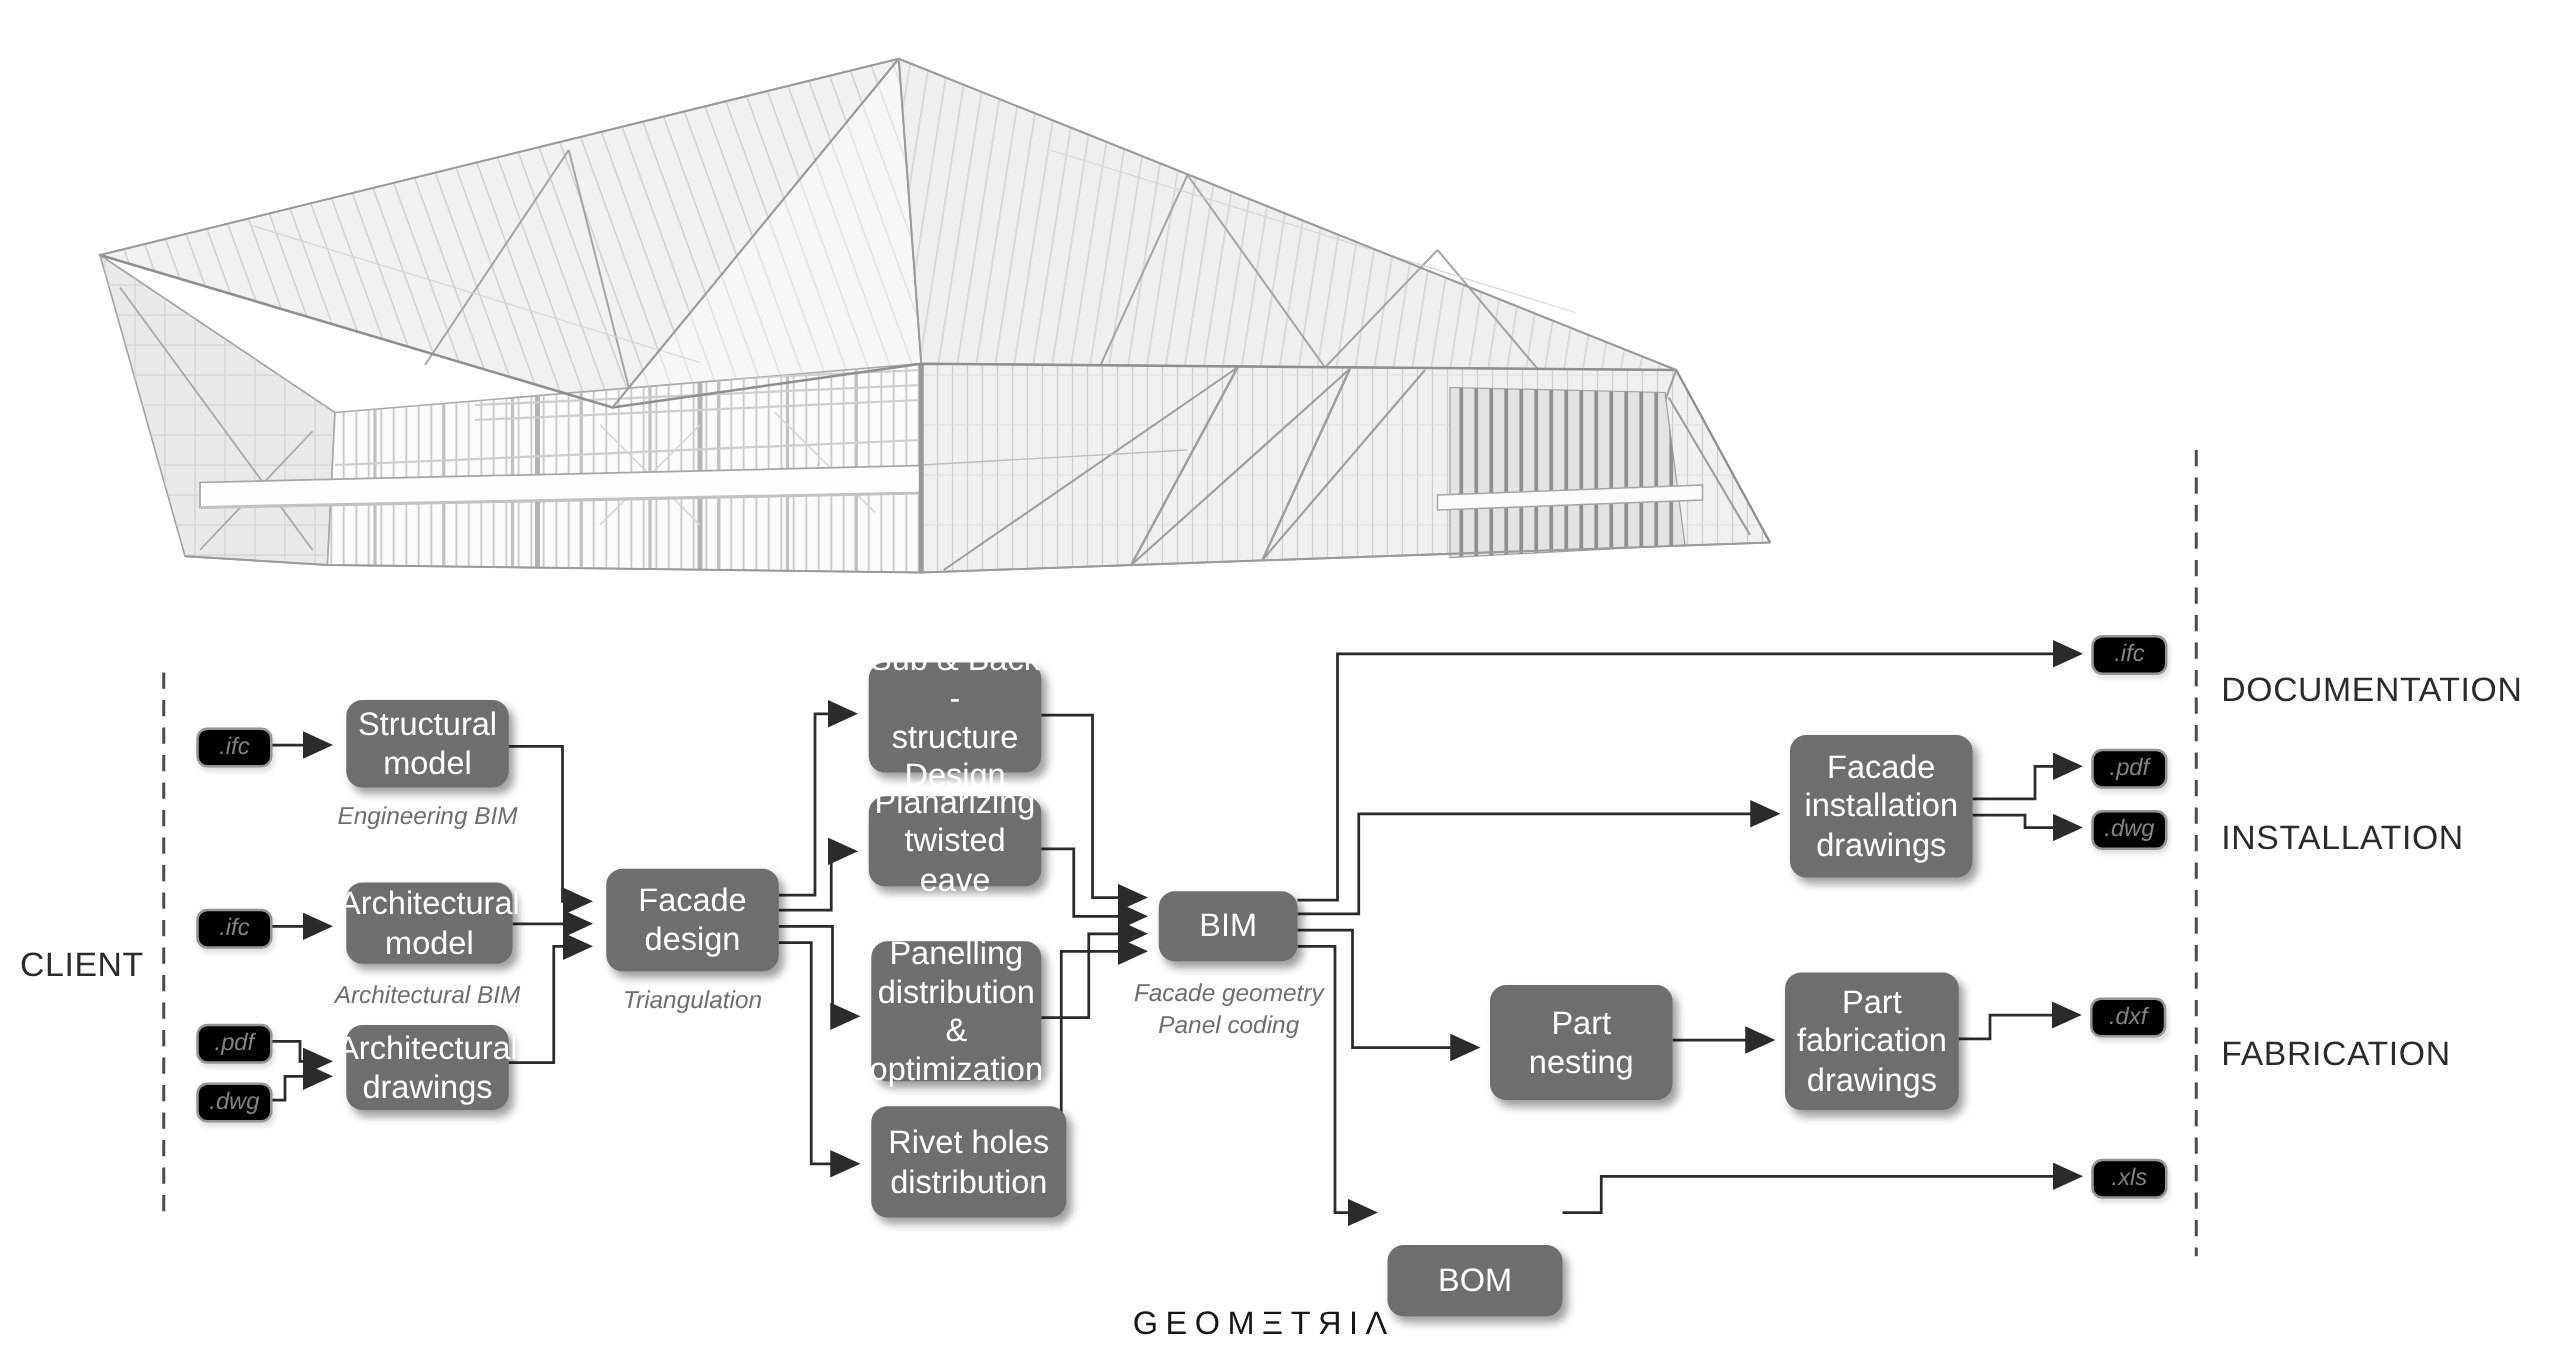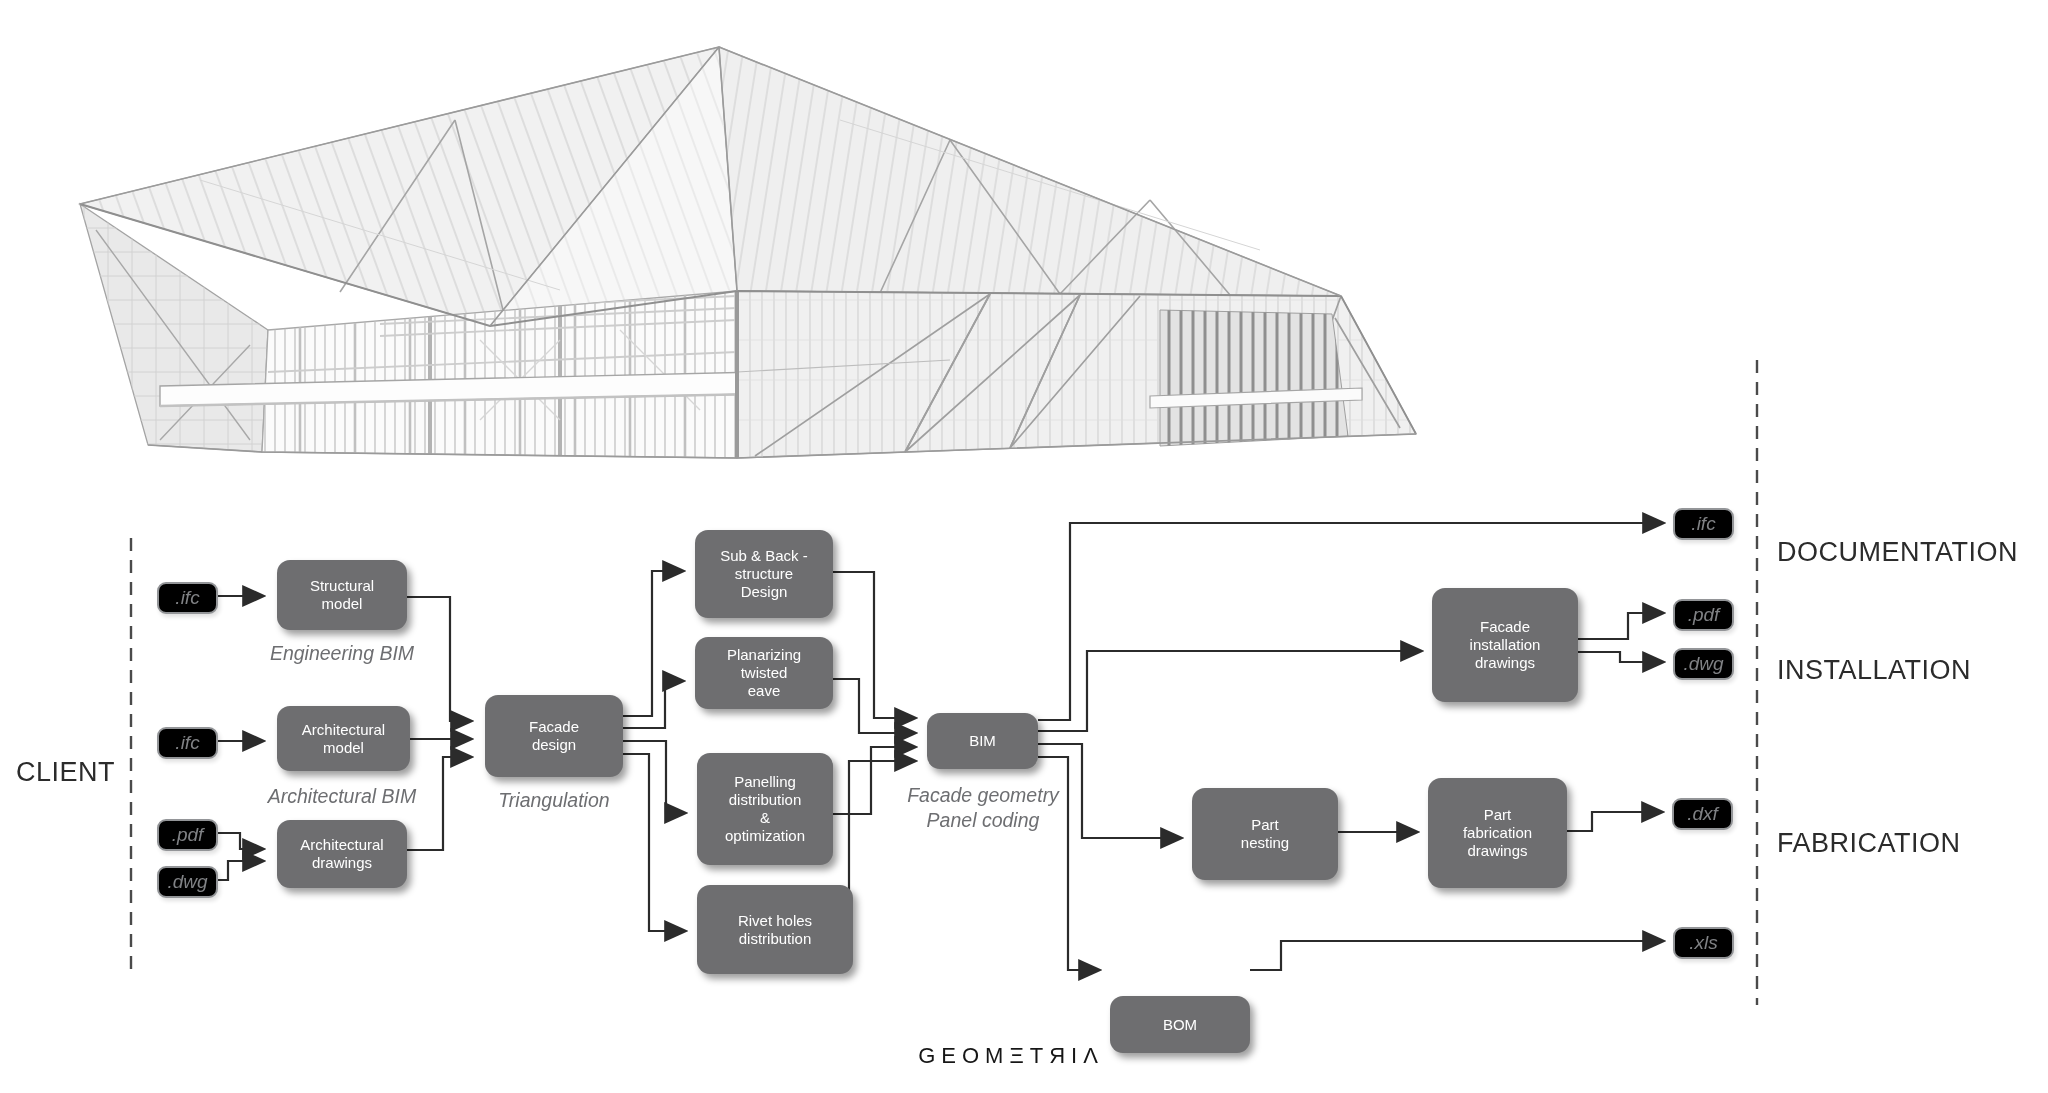--- a/index.html
+++ b/index.html
@@ -6,40 +6,40 @@
   .stage{
     position:relative;width:2048px;height:1093px;background:#ffffff;overflow:hidden;
     font-family:"Liberation Sans","DejaVu Sans",sans-serif;
   }
   .stage svg{position:absolute;left:0;top:0;}
   .building-svg{position:absolute;left:250px;top:5px;}
   .node{
     position:absolute;display:flex;align-items:center;justify-content:center;
     background:var(--node-fill,#6e6e70);color:var(--node-text,#ffffff);
     border-radius:13px;text-align:center;white-space:pre-line;
-    font-size:15px;line-height:1.2;font-weight:400;
+    font-size:26px;line-height:1.2;font-weight:400;
     box-shadow:4px 5px 7px rgba(0,0,0,0.38);
   }
   .chip{
     position:absolute;display:flex;align-items:center;justify-content:center;
     width:57px;height:28px;background:#000000;
     border:2px solid var(--chip-border,#939598);border-radius:9px;
     color:var(--chip-text,#808285);font-style:italic;font-size:19px;
     box-shadow:2px 3px 4px rgba(0,0,0,0.12);
   }
   .caption{
     position:absolute;text-align:center;font-style:italic;
     color:var(--caption-text,#6d6e71);font-size:19.5px;line-height:1.3;white-space:pre-line;
   }
   .side-label{
     position:absolute;color:var(--label-text,#2b2b2b);
     font-size:27px;letter-spacing:0.5px;line-height:1.22;white-space:pre-line;margin-top:32px;
   }
   .logo{
-    position:absolute;color:#161616;font-size:22px;letter-spacing:6px;
+    position:absolute;color:#161616;font-size:26px;letter-spacing:6px;
     font-weight:400;text-align:center;
   }
   .connector{stroke:var(--connector,#2b2b2b);stroke-width:2.2;fill:none;}
   .dash-line{stroke:var(--dashed-line,#4a4a4a);stroke-width:2.4;stroke-dasharray:13 9;}
 </style>
 </head>
 <body>
 
 <div class="stage">
 

